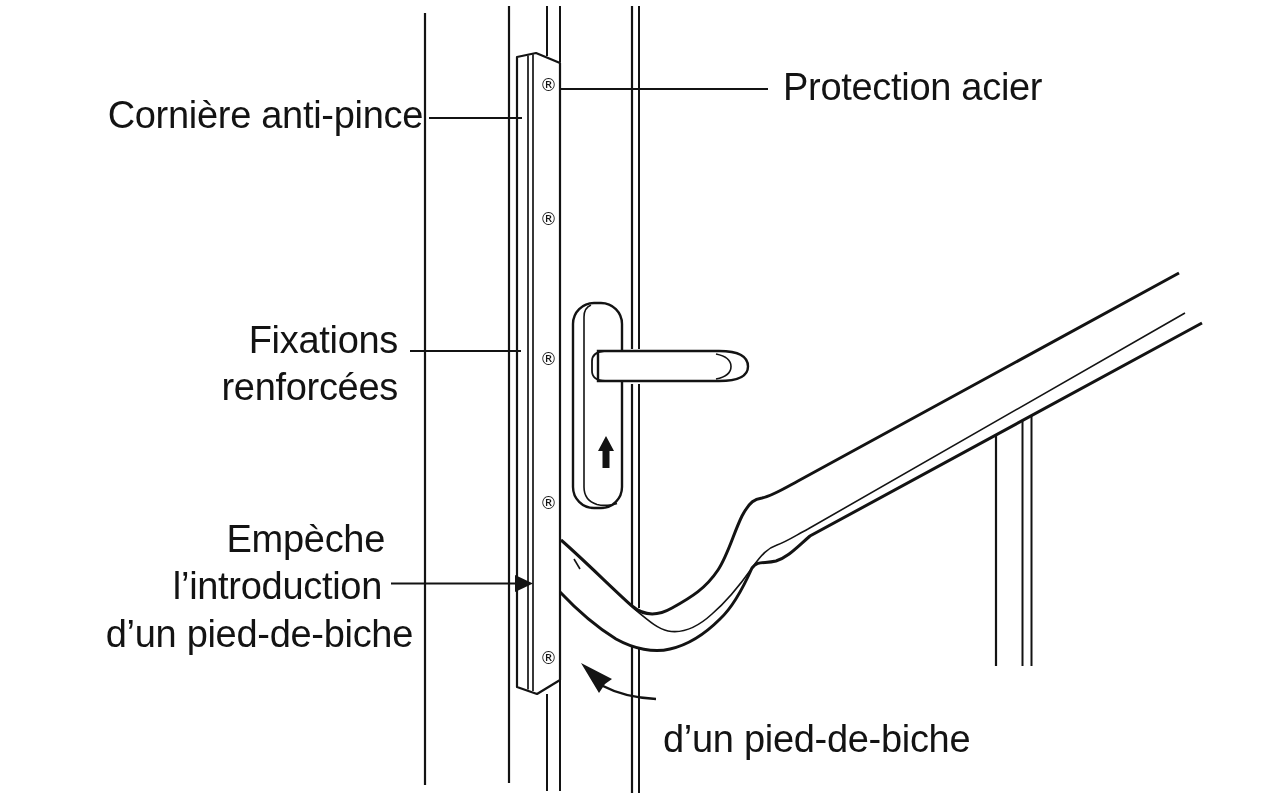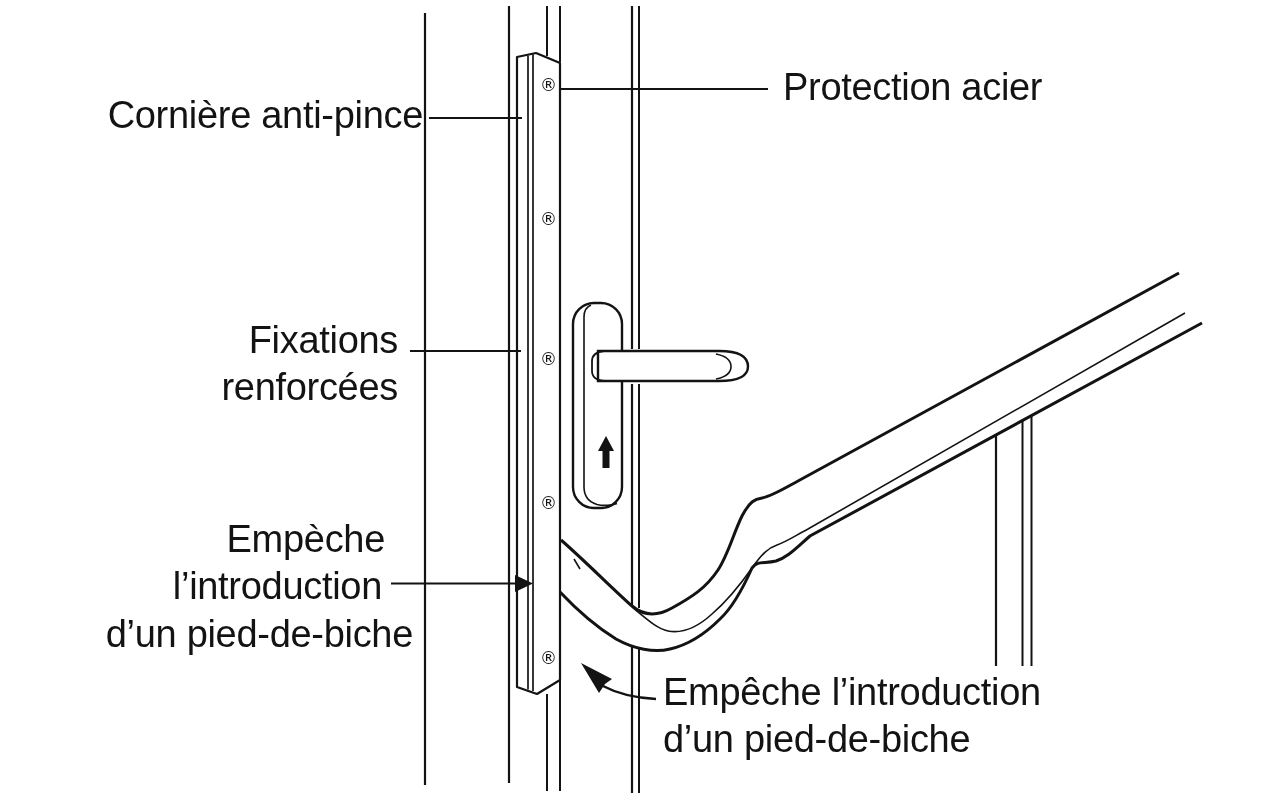--- a/index.html
+++ b/index.html
@@ -93,16 +93,15 @@
 
   <div class="lbl r" style="left:23px;top:96px;">Cornière anti-pince</div>
 
   <div class="lbl r" style="left:-2px;top:321px;">Fixations</div>
   <div class="lbl r" style="left:-2px;top:368px;">renforcées</div>
 
   <div class="lbl r" style="left:-15px;top:520px;">Empèche</div>
   <div class="lbl r" style="left:-18px;top:567px;">l’introduction</div>
   <div class="lbl r" style="left:13px;top:615px;">d’un pied-de-biche</div>
 
-  <div class="lbl" style="left:663px;top:673px;">Empêche l’introduction</div>
   <div class="lbl" style="left:663px;top:720px;">d’un pied-de-biche</div>
 
 </div>
 
 </body></html>

